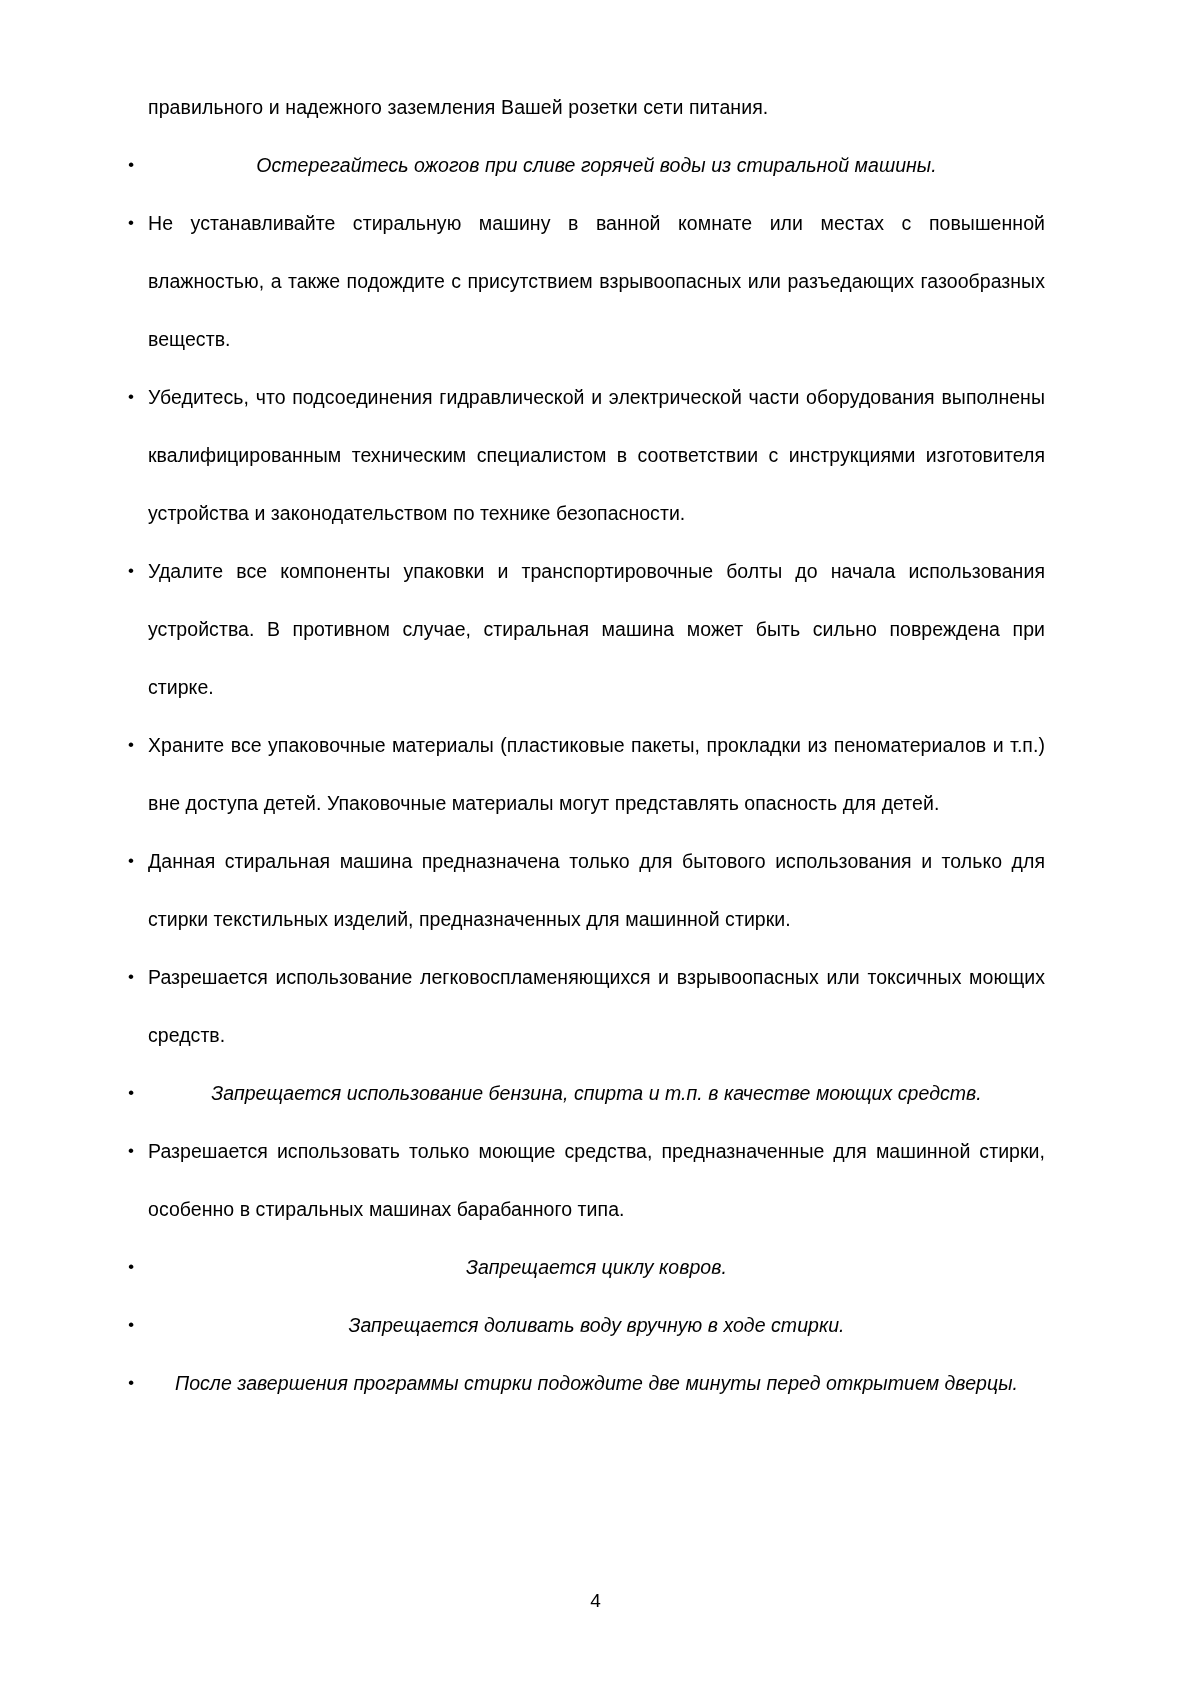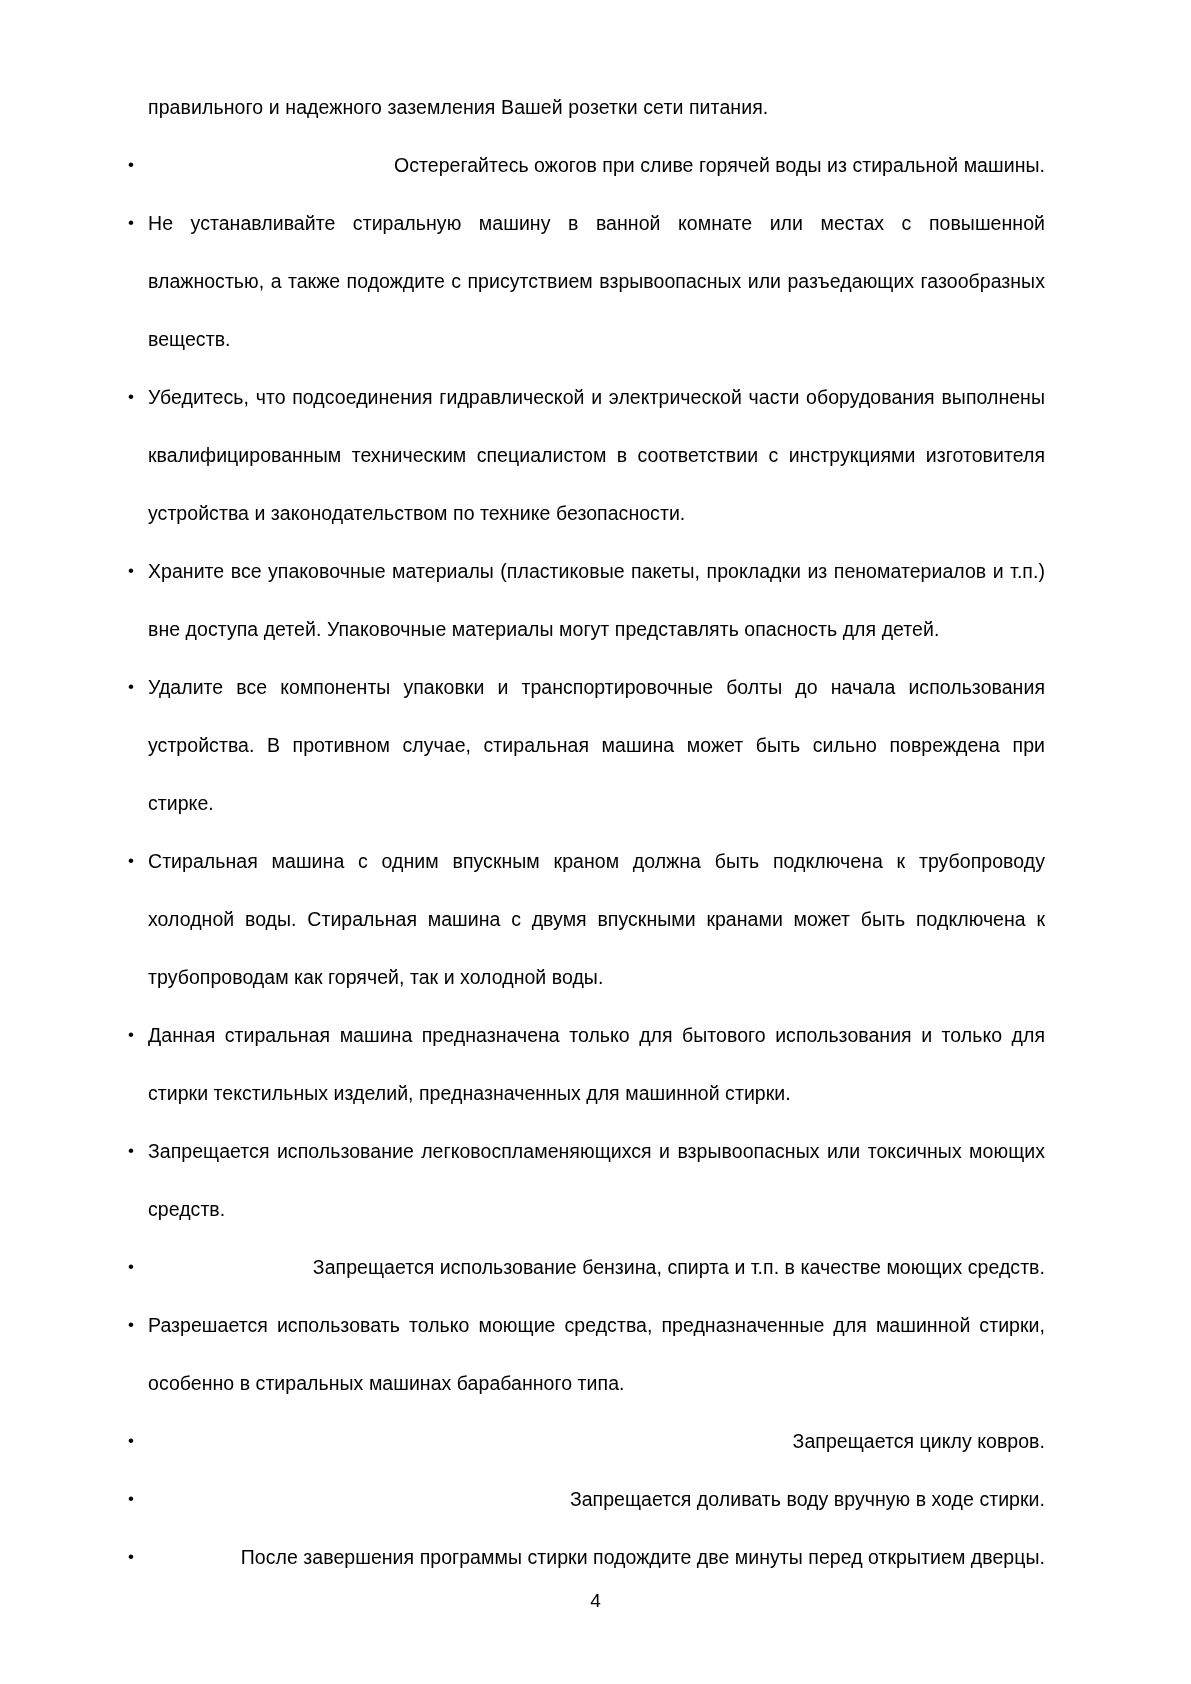--- a/index.html
+++ b/index.html
@@ -43,21 +43,22 @@
     position: relative;
     margin: 0;
     padding: 0 0 0 20px;
     font-size: 19.5px;
     line-height: 58px;
     text-align: justify;
     text-justify: inter-word;
     letter-spacing: 0.05px;
   }
   ul.bullets > li.single {
-    text-align: right;
+    text-align: center;
+    font-style: italic;
   }
   ul.bullets > li::before {
     content: "\2022";
     position: absolute;
     left: 0px;
     top: 0;
     font-size: 17px;
     line-height: 58px;
     color: #000;
   }
@@ -78,25 +79,24 @@
 <div class="page">
 
   <div class="content">
 
     <p class="lead-para">правильного и надежного заземления Вашей розетки сети питания.</p>
 
     <ul class="bullets">
         <li class="single">Остерегайтесь ожогов при сливе горячей воды из стиральной машины.</li>
         <li>Не устанавливайте стиральную машину в ванной комнате или местах с повышенной влажностью, а также подождите с присутствием взрывоопасных или разъедающих газообразных веществ.</li>
         <li>Убедитесь, что подсоединения гидравлической и электрической части оборудования выполнены квалифицированным техническим специалистом в соответствии с инструкциями изготовителя устройства и законодательством по технике безопасности.</li>
+        <li>Удалите все компоненты упаковки и транспортировочные болты до начала использования устройства. В противном случае, стиральная машина может быть сильно повреждена при стирке.</li>
         <li>Храните все упаковочные материалы (пластиковые пакеты, прокладки из пеноматериалов и т.п.) вне доступа детей. Упаковочные материалы могут представлять опасность для детей.</li>
-        <li>Удалите все компоненты упаковки и транспортировочные болты до начала использования устройства. В противном случае, стиральная машина может быть сильно повреждена при стирке.</li>
-        <li>Стиральная машина с одним впускным краном должна быть подключена к трубопроводу холодной воды. Стиральная машина с двумя впускными кранами может быть подключена к трубопроводам как горячей, так и холодной воды.</li>
         <li>Данная стиральная машина предназначена только для бытового использования и только для стирки текстильных изделий, предназначенных для машинной стирки.</li>
-        <li>Запрещается использование легковоспламеняющихся и взрывоопасных или токсичных моющих средств.</li>
+        <li>Разрешается использование легковоспламеняющихся и взрывоопасных или токсичных моющих средств.</li>
         <li class="single">Запрещается использование бензина, спирта и т.п. в качестве моющих средств.</li>
         <li>Разрешается использовать только моющие средства, предназначенные для машинной стирки, особенно в стиральных машинах барабанного типа.</li>
         <li class="single">Запрещается циклу ковров.</li>
         <li class="single">Запрещается доливать воду вручную в ходе стирки.</li>
         <li class="single">После завершения программы стирки подождите две минуты перед открытием дверцы.</li>
       </ul>
 
   </div>
 
   <div class="page-number">4</div>

